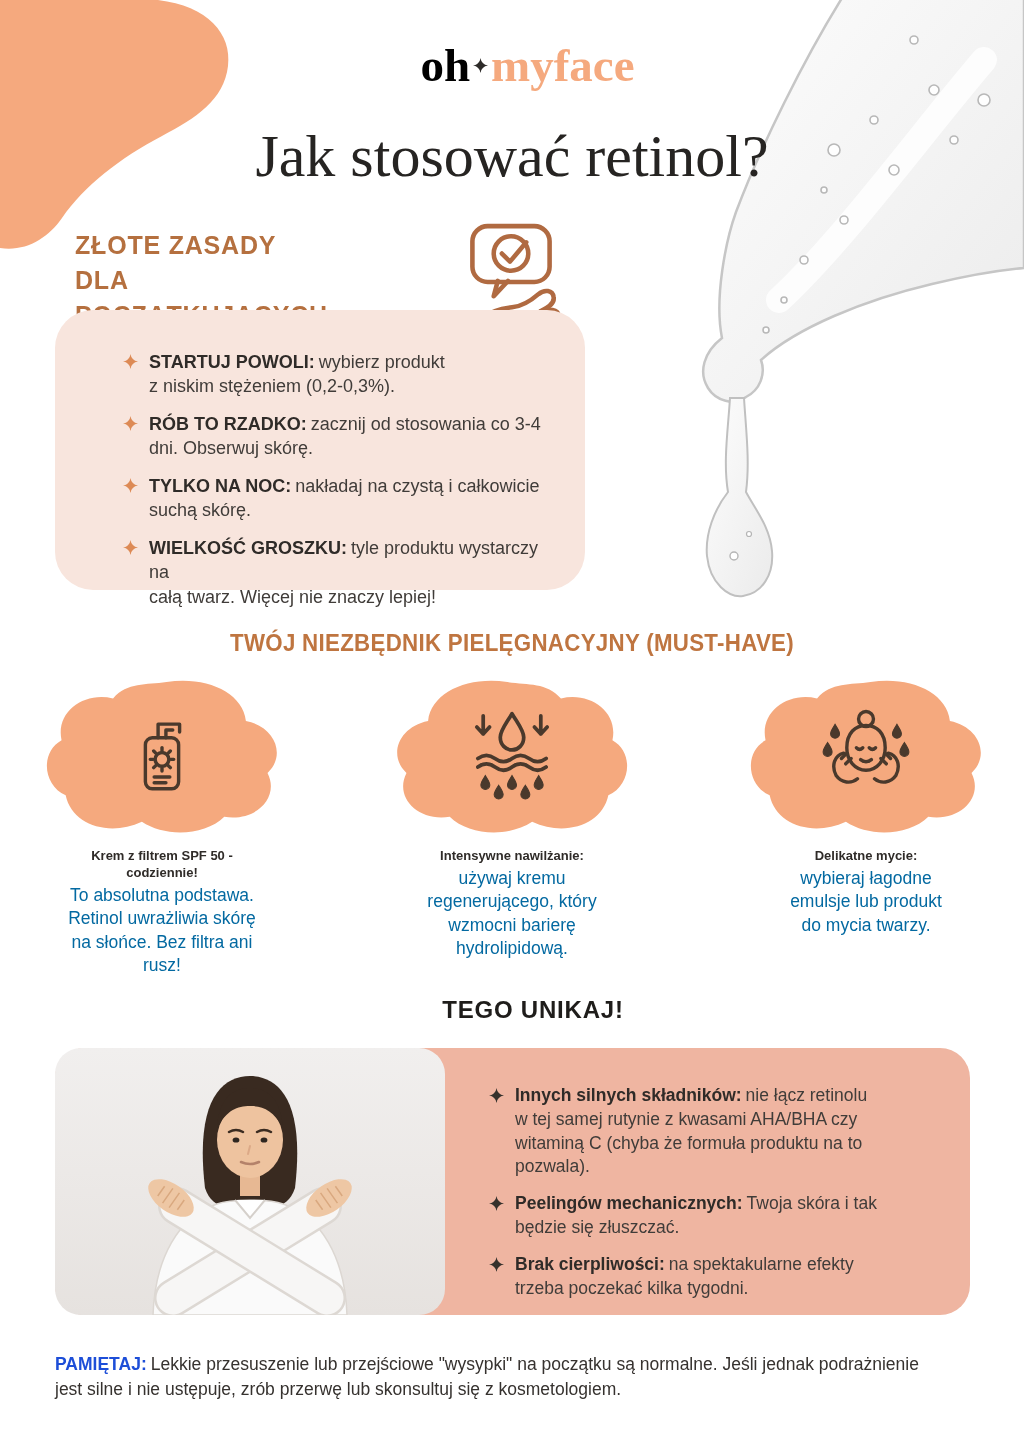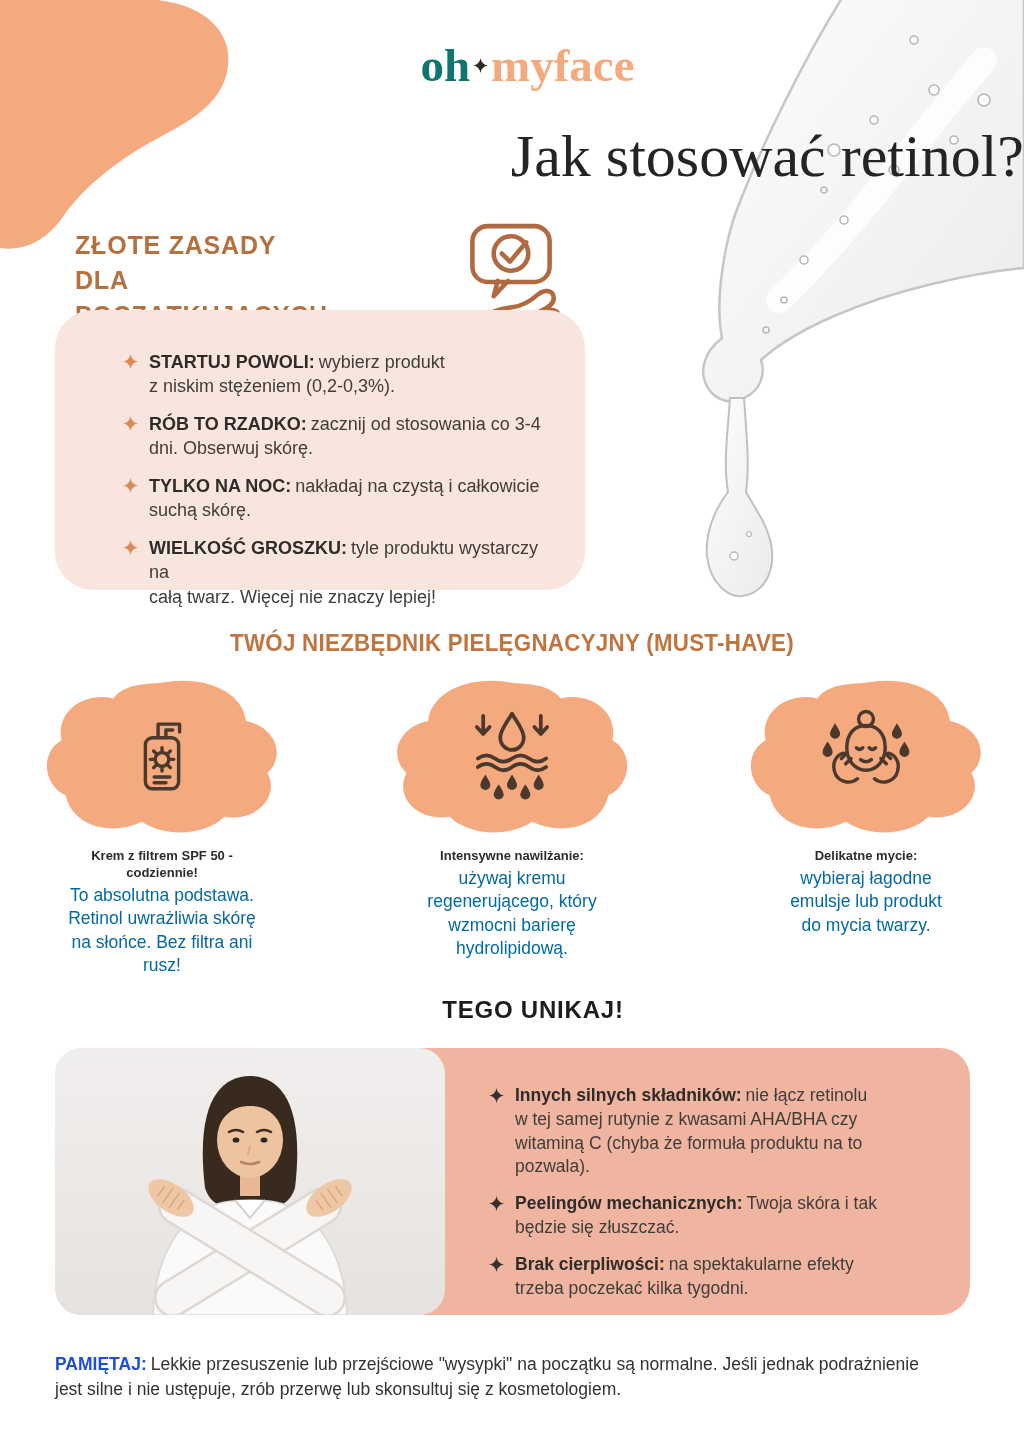--- a/index.html
+++ b/index.html
@@ -7,24 +7,24 @@
         font-family:"Liberation Sans","DejaVu Sans",sans-serif;color:#3a3734;}
   .prewrap{white-space:pre-line;margin-top:46px;}
 
   
   .corner-blob{position:absolute;left:0;top:0;}
   .dropper{position:absolute;right:0;top:0;}
 
   
   .logo{position:absolute;top:42px;left:0;width:100%;text-align:center;
         font-family:"Liberation Serif","DejaVu Serif",serif;font-weight:bold;font-size:47px;line-height:1;}
-  .logo .oh{color:#0f766e;margin-left:31px;}
+  .logo .oh{color:#000000;margin-left:31px;}
   .logo .myface{color:#f5a97e;}
   .logo .spark{display:inline-block;vertical-align:middle;margin:0 3px 10px 3px;}
-  .title{position:absolute;top:122px;left:0;width:100%;text-align:right;margin:0;
+  .title{position:absolute;top:122px;left:0;width:100%;text-align:center;margin:0;
          font-family:"Liberation Serif","DejaVu Serif",serif;font-weight:400;font-size:60px;color:#262422;}
 
   
   .golden-heading{position:absolute;left:75px;top:228px;margin:0;width:300px;
                   font-size:25px;font-weight:bold;letter-spacing:.8px;line-height:1.4;color:#b5703f;}
   .hand-icon{position:absolute;left:452px;top:220px;}
   .pink-box{position:absolute;left:55px;top:310px;width:530px;height:280px;border-radius:38px;background:#f8e5dd;}
   .rule-list,.avoid-list{list-style:none;margin:0;padding:0;}
   .rule-list{padding:40px 40px 0 68px;}
   .rule-list li{display:flex;margin-bottom:13px;}

